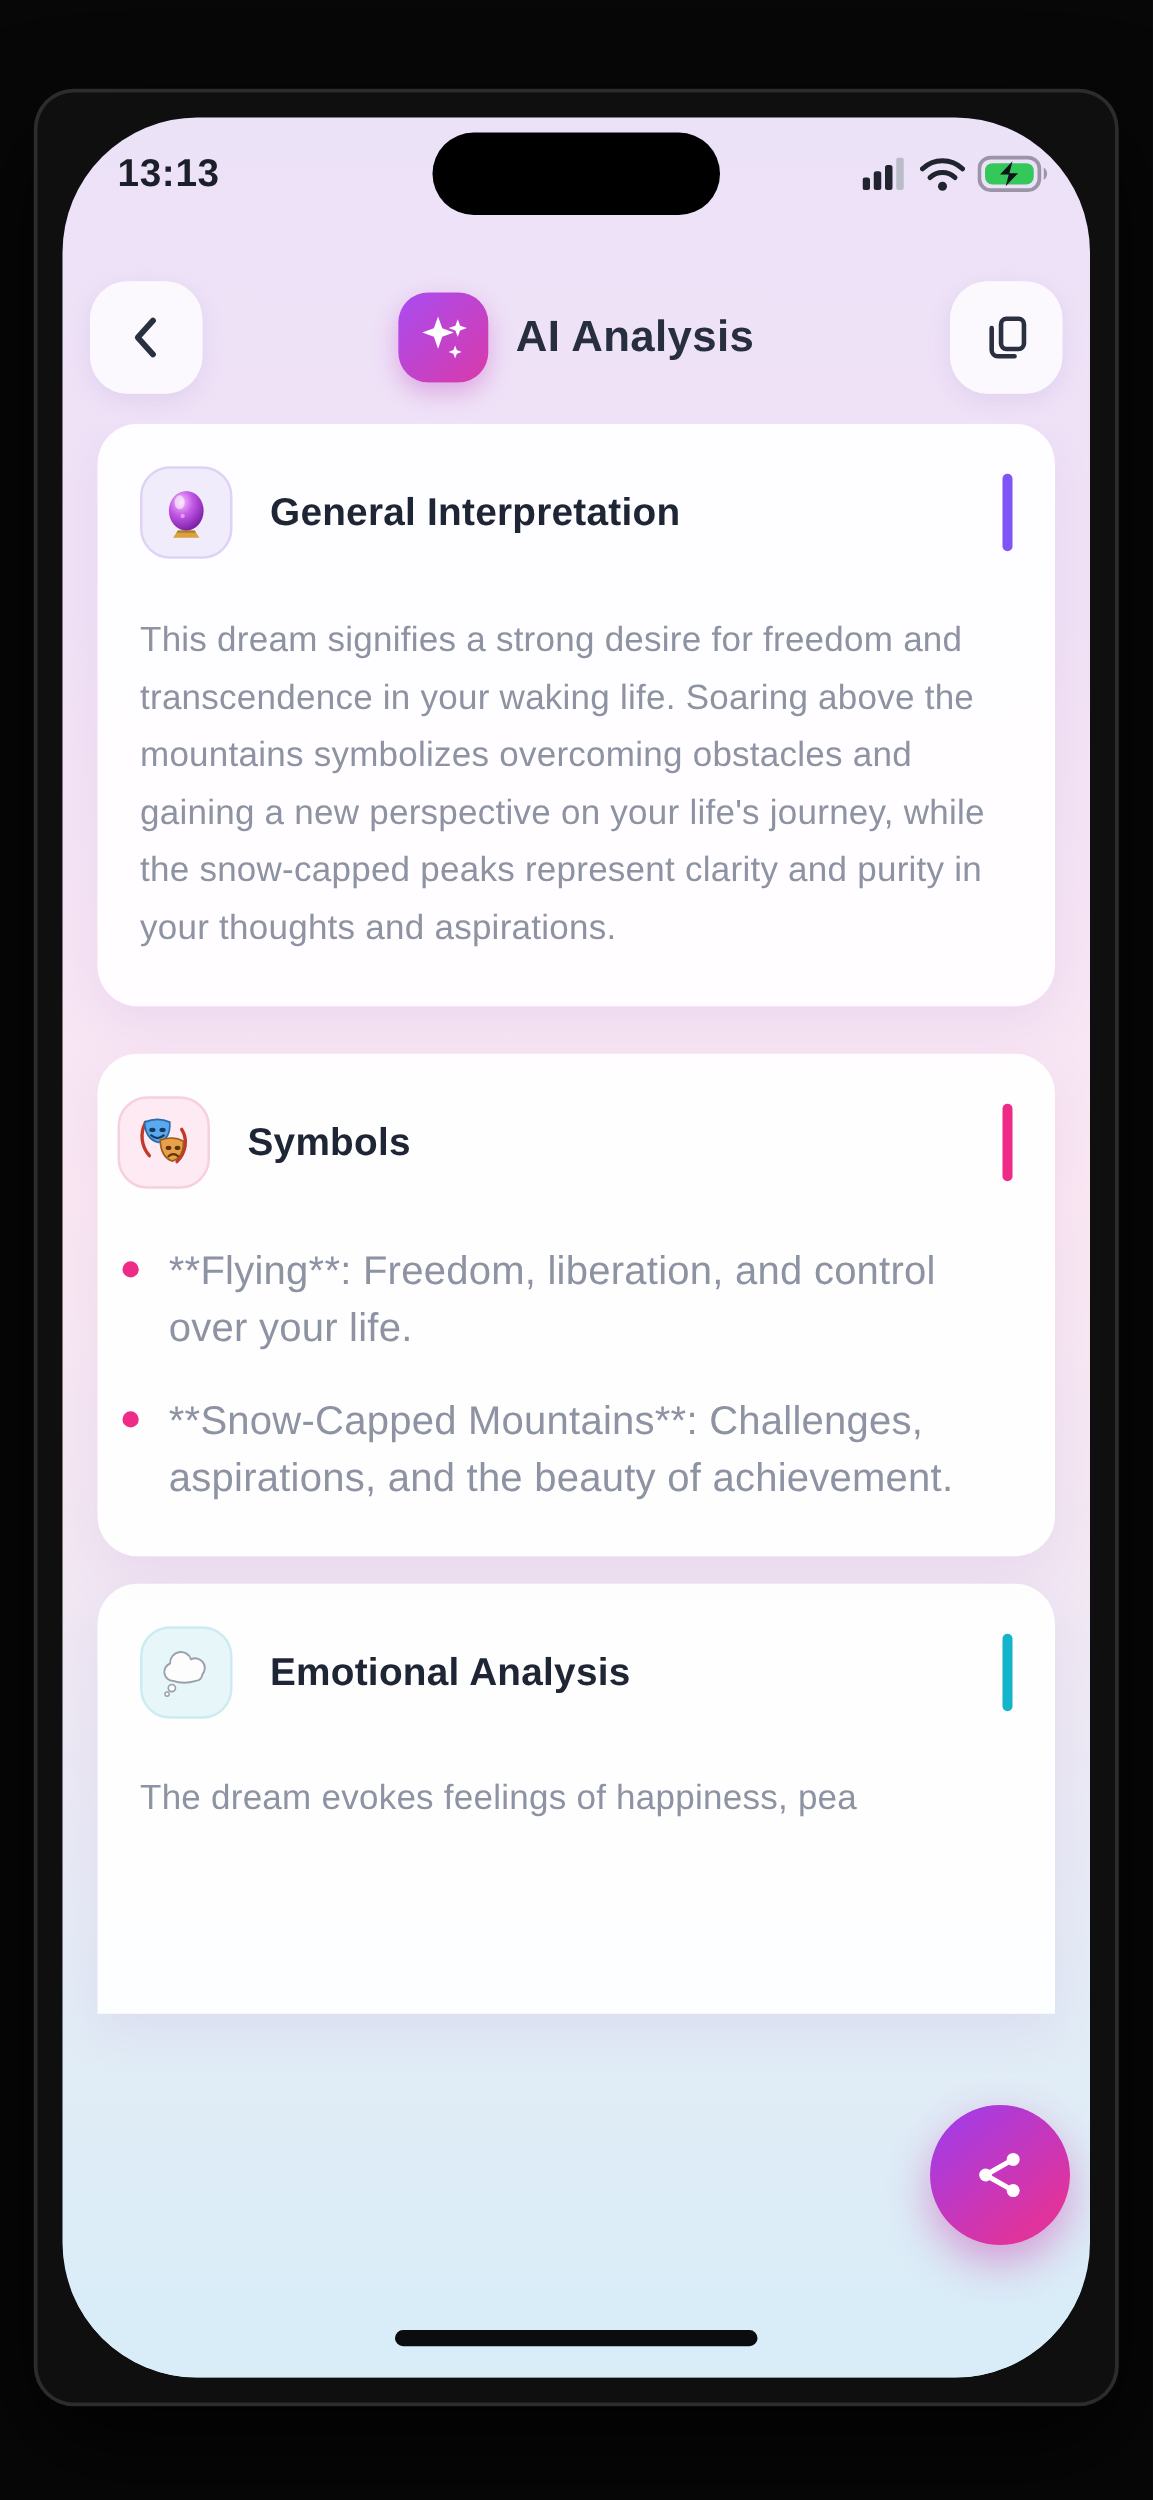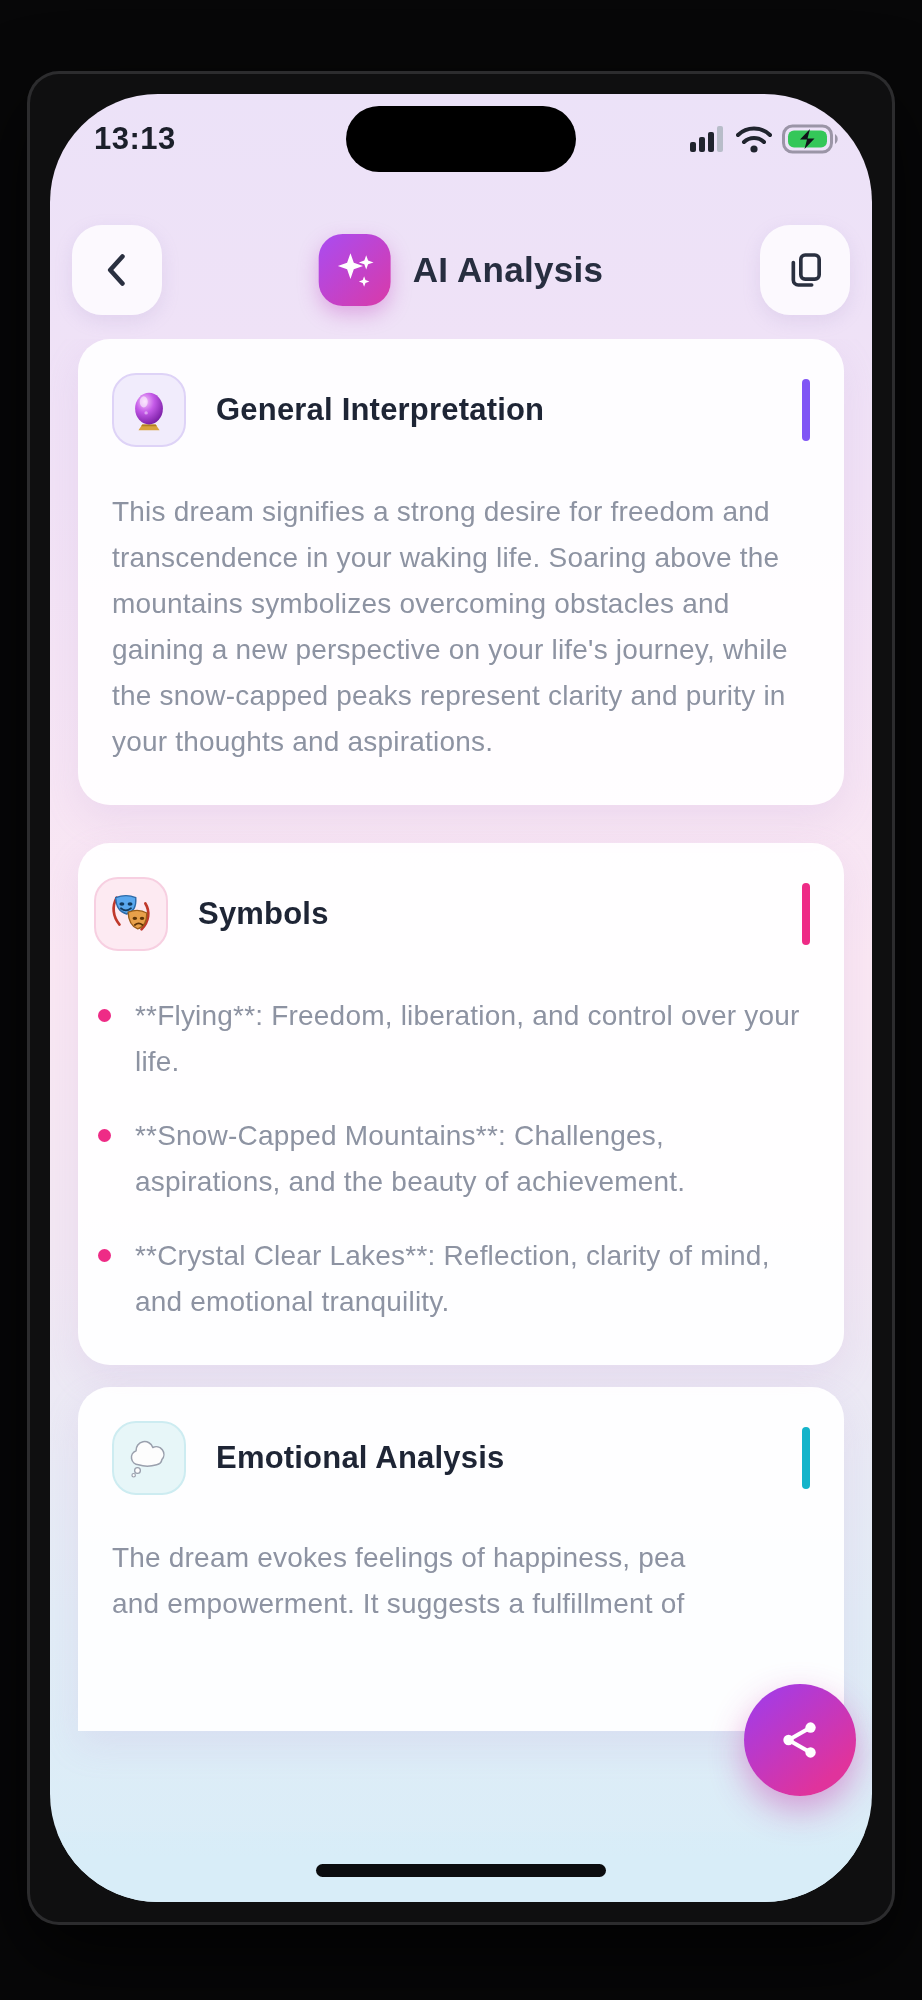--- a/index.html
+++ b/index.html
@@ -39,21 +39,21 @@
   .t3{background:#e7f6f8;border:2px solid #cdecf1;}
   .chead h2{font-size:31px;font-weight:700;color:#1e2535;margin:0 0 0 30px;letter-spacing:.2px;}
   .bar{margin-left:auto;width:8px;height:62px;border-radius:5px;}
   .b1{background:#8055f5;}
   .b2{background:#ee2b86;}
   .b3{background:#14b4ca;}
   .cbody{font-size:28px;line-height:46px;color:#8d93a2;margin:42px 0 0;letter-spacing:.2px;}
   .blist{list-style:none;margin:42px 0 0;padding:0;display:flex;flex-direction:column;gap:28px;}
   .bitem{display:flex;}
   .dot{width:13px;height:13px;border-radius:50%;background:#ee2b86;margin:16px 24px 0 4px;flex:0 0 auto;}
-  .btext{font-size:28px;line-height:46px;color:#8d93a2;letter-spacing:.2px;}
+  .btext{font-size:32px;line-height:46px;color:#8d93a2;letter-spacing:.2px;}
   .lines{margin-top:40px;}
   .line{white-space:nowrap;overflow:hidden;font-size:28px;line-height:46px;color:#8d93a2;letter-spacing:.2px;}
   
   .fab{position:absolute;right:16px;bottom:106px;width:112px;height:112px;border-radius:50%;border:none;background:linear-gradient(140deg,#9b3df0 0%,#e0339c 80%);display:flex;align-items:center;justify-content:center;box-shadow:0 14px 34px rgba(205,55,170,.45);z-index:9;cursor:pointer;padding:0;}
   .footer{position:absolute;left:0;right:0;bottom:0;height:70px;background:linear-gradient(180deg,rgba(216,237,248,.55) 0%,#d8edf8 38%);z-index:8;}
   .homebar{position:absolute;left:50%;transform:translateX(-50%);bottom:25px;width:290px;height:13px;border-radius:8px;background:#0b0c0f;cursor:grab;}
 </style>
 </head>
 <body>
 
@@ -155,42 +155,37 @@
         </div>
         <ul class="blist">
           <li class="bitem">
             <span class="dot"></span>
             <span class="btext">**Flying**: Freedom, liberation, and control over your life.</span>
           </li>
           <li class="bitem">
             <span class="dot"></span>
             <span class="btext">**Snow-Capped Mountains**: Challenges, aspirations, and the beauty of achievement.</span>
           </li>
-          <li class="bitem">
-            <span class="dot"></span>
-            <span class="btext">**Crystal Clear Lakes**: Reflection, clarity of mind, and emotional tranquility.</span>
-          </li>
         </ul>
       </section>
 
       <section class="card c3">
         <div class="chead">
           <span class="tile t3">
             <svg width="46" height="46" viewBox="0 0 48 48">
               <path d="M13 31 a7.5 7.5 0 0 1 -2.5 -14.5 a9 9 0 0 1 17.5 -3.5 a8 8 0 0 1 9.5 12.5 a6.5 6.5 0 0 1 -5.5 5.5 q-10 3 -19 0 z" fill="#fdfdfd" stroke="#9aa0ad" stroke-width="1.6" stroke-linejoin="round"></path>
               <circle cx="12" cy="37" r="3" fill="#fdfdfd" stroke="#9aa0ad" stroke-width="1.4"></circle>
               <circle cx="8" cy="42" r="1.8" fill="#fdfdfd" stroke="#9aa0ad" stroke-width="1.2"></circle>
             </svg>
           </span>
           <h2>Emotional Analysis</h2>
           <span class="bar b3"></span>
         </div>
         <div class="lines">
           <div class="line">The dream evokes feelings of happiness, pea</div>
-          <div class="line">and empowerment. It suggests a fulfillment of</div>
         </div>
       </section>
 
     </div>
 
     <button class="fab">
       <svg width="46" height="46" viewBox="0 0 24 24">
         <circle cx="6" cy="12" r="2.7" fill="#fff"></circle>
         <circle cx="17.5" cy="5.5" r="2.7" fill="#fff"></circle>
         <circle cx="17.5" cy="18.5" r="2.7" fill="#fff"></circle>

